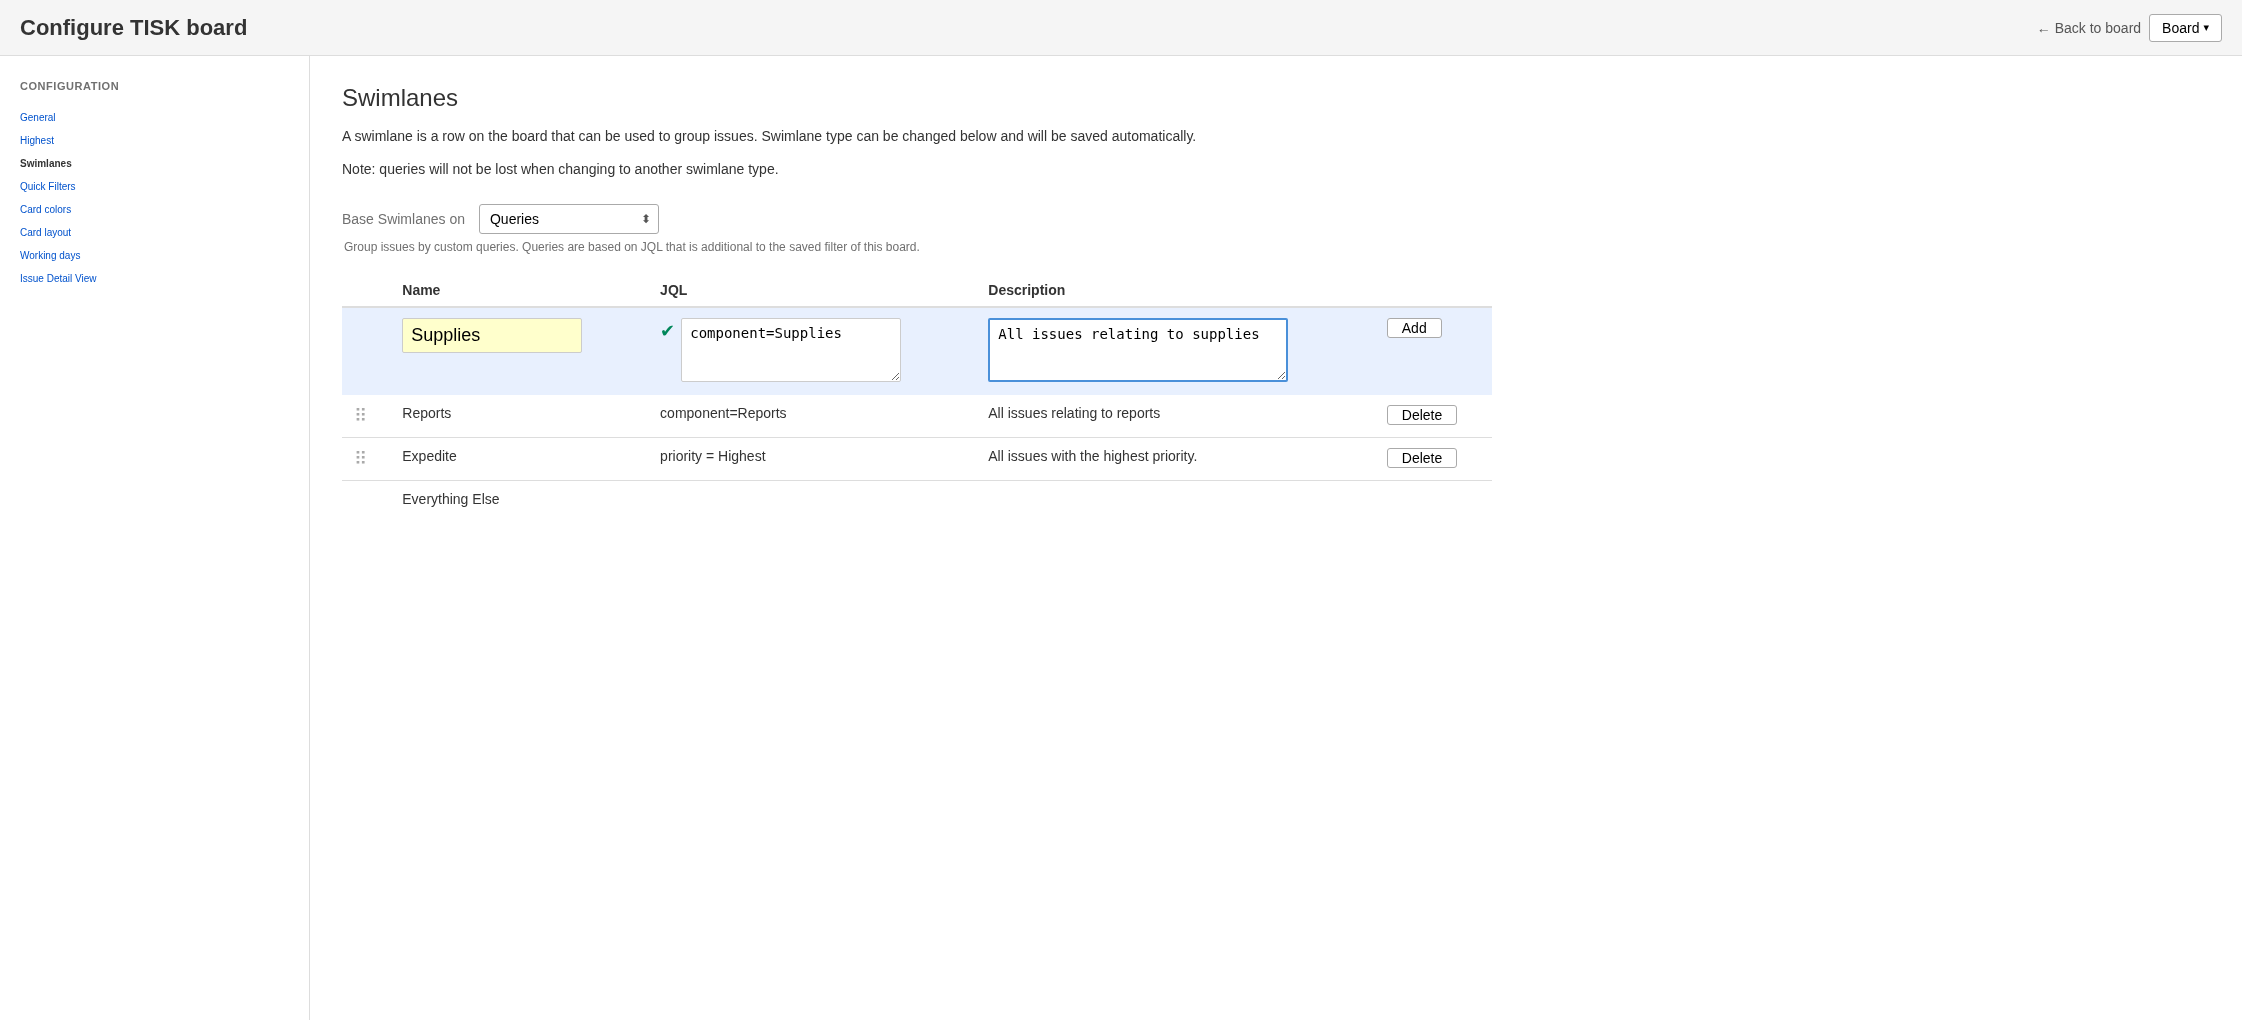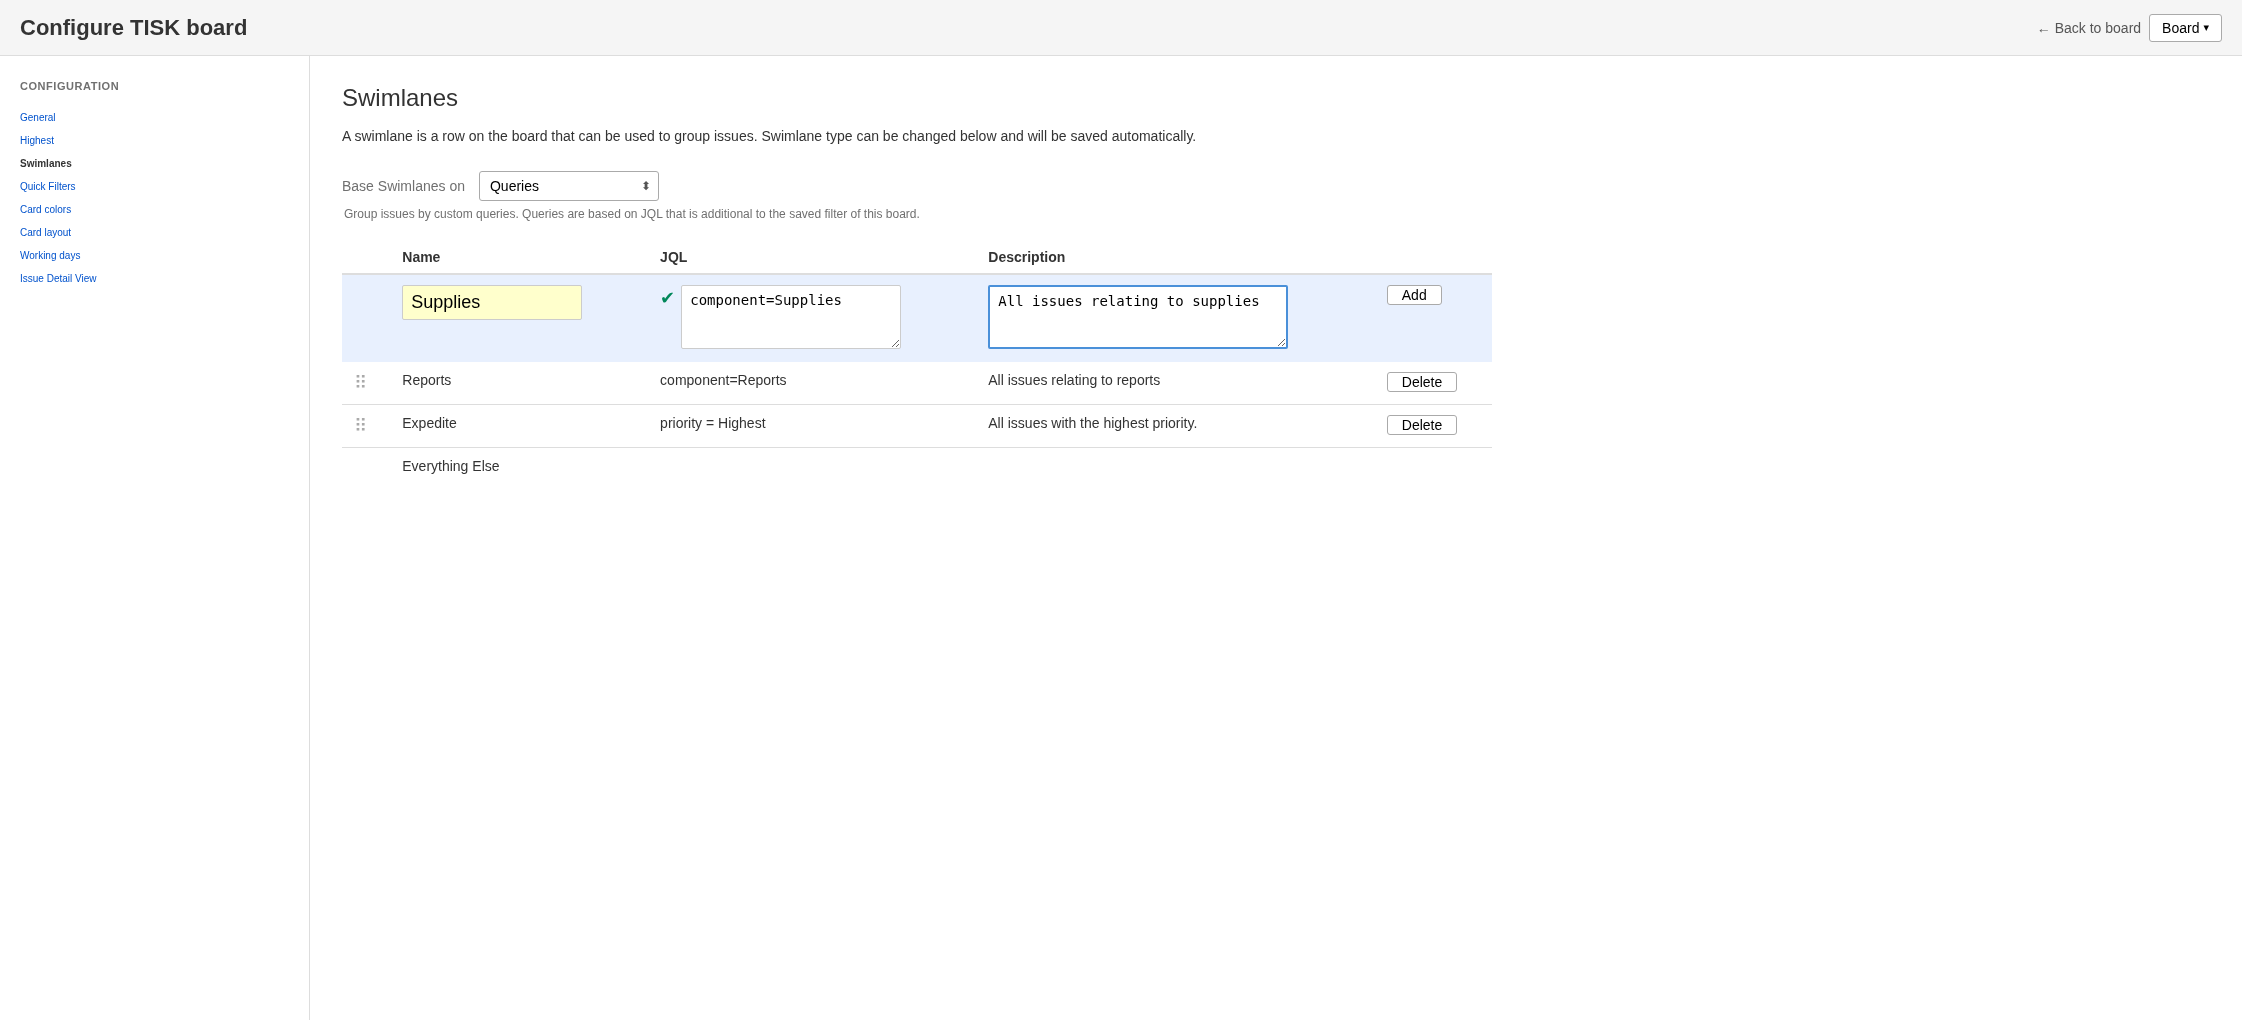--- a/index.html
+++ b/index.html
@@ -270,20 +270,21 @@
     <a class="sidebar-item">Quick Filters</a>
     <a class="sidebar-item">Card colors</a>
     <a class="sidebar-item">Card layout</a>
     <a class="sidebar-item">Working days</a>
     <a class="sidebar-item">Issue Detail View</a>
   </div>
 
   <div class="main">
     <h2 class="page-heading">Swimlanes</h2>
     <p class="page-desc">A swimlane is a row on the board that can be used to group issues. Swimlane type can be changed below and will be saved automatically.</p>
+    <p class="page-desc" style="margin-top:-12px;">Note: queries will not be lost when changing to another swimlane type.</p>
 
     <div class="form-row">
       <span class="form-label">Base Swimlanes on</span>
       <div class="select-wrapper">
         <select class="base-select">
           <option>Queries</option>
           <option>Assignees</option>
           <option>Epics</option>
           <option>Stories</option>
           <option>No Swimlane</option>

